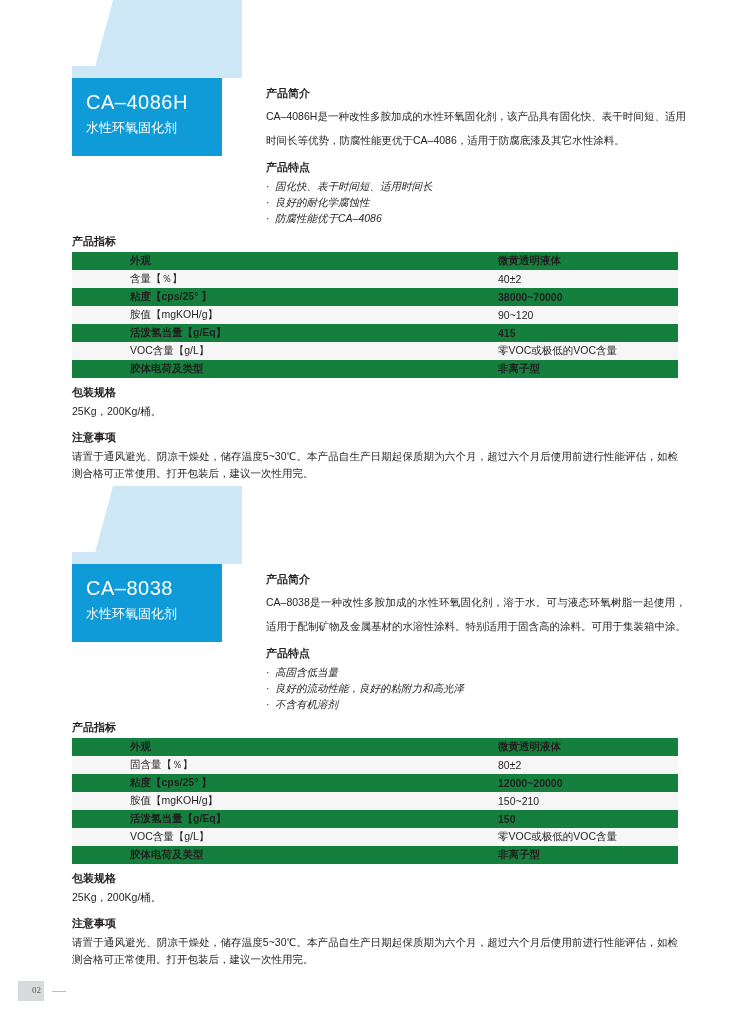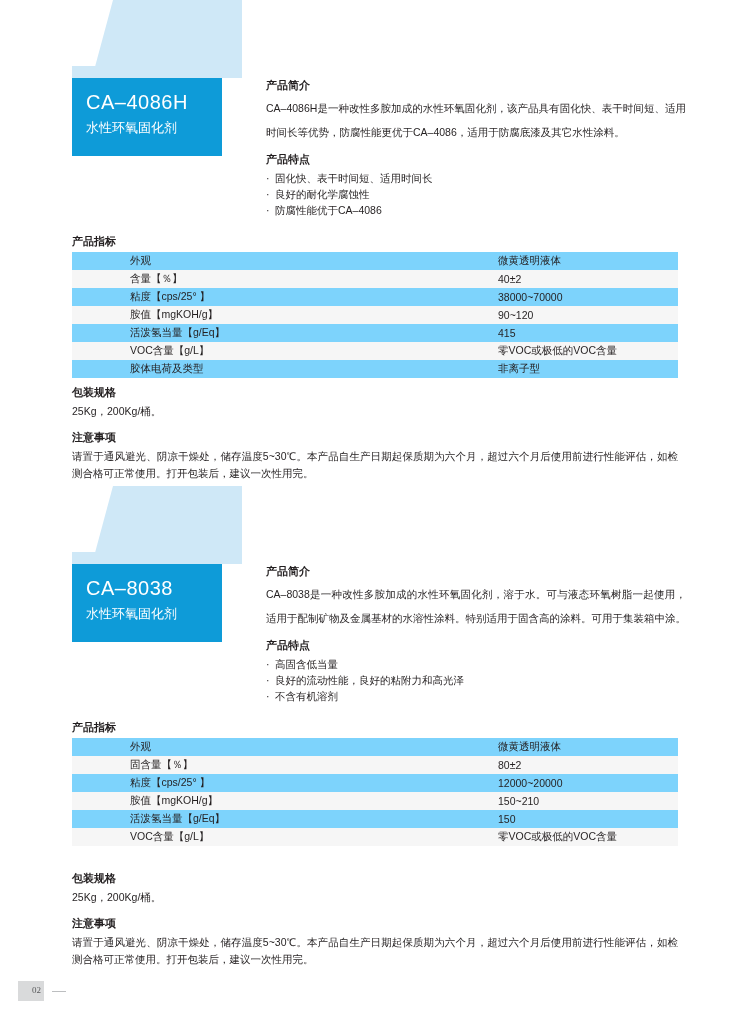--- a/index.html
+++ b/index.html
@@ -68,40 +68,41 @@
   }
   .blue-box .sub {
     font-size: 13px;
     line-height: 20px;
     margin-top: 4px;
   }
 
   .intro {
     position: absolute;
     left: 266px;
-    top: 78px;
+    top: 86px;
     width: 420px;
   }
   .sec-title {
     font-size: 11px;
     font-weight: bold;
     color: #231f20;
     margin: 0 0 3px 0;
     line-height: 15px;
   }
   .intro p {
     font-size: 10.5px;
     line-height: 24px;
     margin: 0 0 8px 0;
     text-align: justify;
   }
   .feature-list {
     list-style: none;
     margin: 0;
     padding: 0;
+    font-style: italic;
   }
   .feature-list li {
     font-size: 10.5px;
     line-height: 16px;
     position: relative;
     padding-left: 9px;
   }
   .feature-list li:before {
     content: "·";
     position: absolute;
@@ -120,21 +121,21 @@
     width: 606px;
     border-collapse: collapse;
     table-layout: fixed;
   }
   .spec-table td {
     height: 18px;
     font-size: 10.5px;
     padding: 0 0 0 0;
     vertical-align: middle;
   }
-  .spec-table tr.odd td { background: #7dd3fc; }
+  .spec-table tr.odd td { background: #15803d; font-weight: bold; }
   .spec-table tr.even td { background: #f6f6f6; }
   .spec-table td.k {
     width: 300px;
     padding-left: 58px;
   }
   .spec-table td.v {
     padding-left: 68px;
   }
 
   
@@ -304,20 +305,24 @@
             <td class="v">150~210</td>
           </tr>
           <tr class="odd">
             <td class="k">活泼氢当量【g/Eq】</td>
             <td class="v">150</td>
           </tr>
           <tr class="even">
             <td class="k">VOC含量【g/L】</td>
             <td class="v">零VOC或极低的VOC含量</td>
           </tr>
+          <tr class="odd">
+            <td class="k">胶体电荷及美型</td>
+            <td class="v">非离子型</td>
+          </tr>
         </tbody>
       </table>
     </div>
 
     <div class="sub-block" style="position:absolute; top:385px;">
       <h4>包装规格</h4>
       <p>25Kg，200Kg/桶。</p>
     </div>
 
     <div class="sub-block" style="position:absolute; top:430px;">

